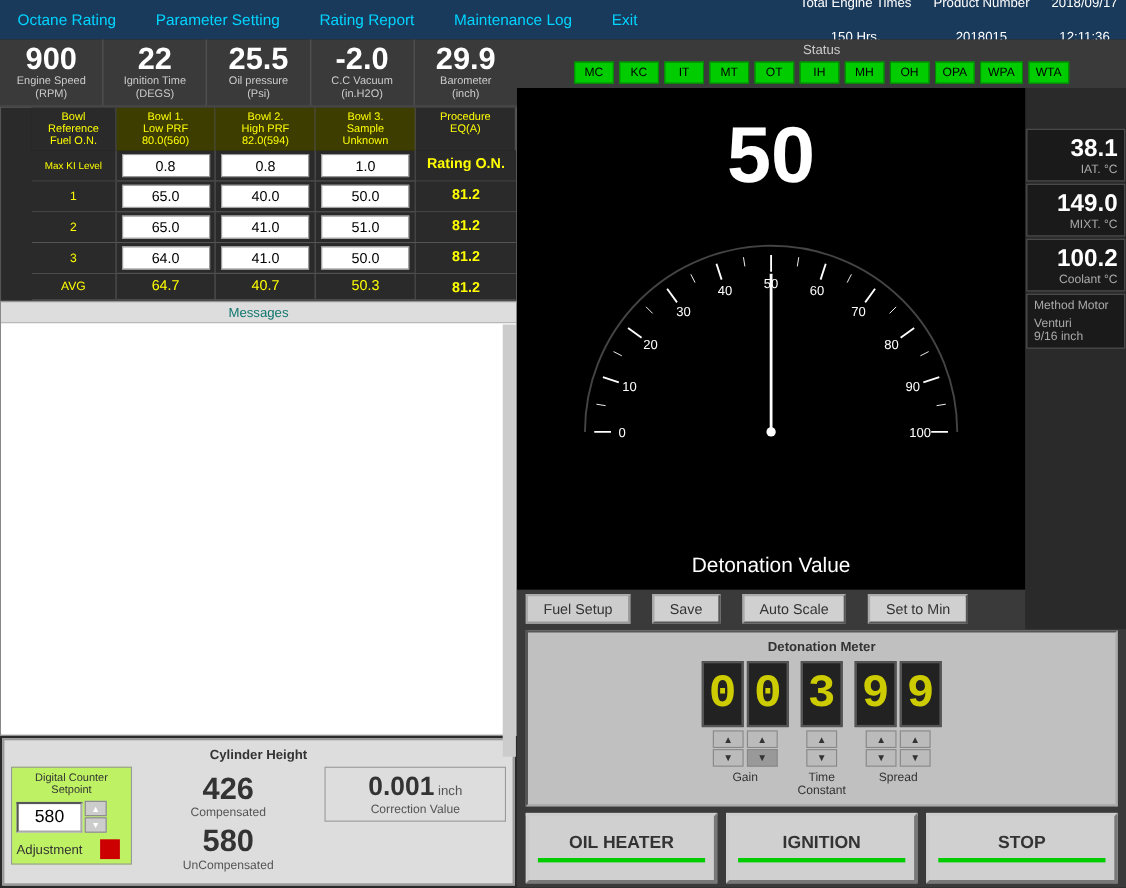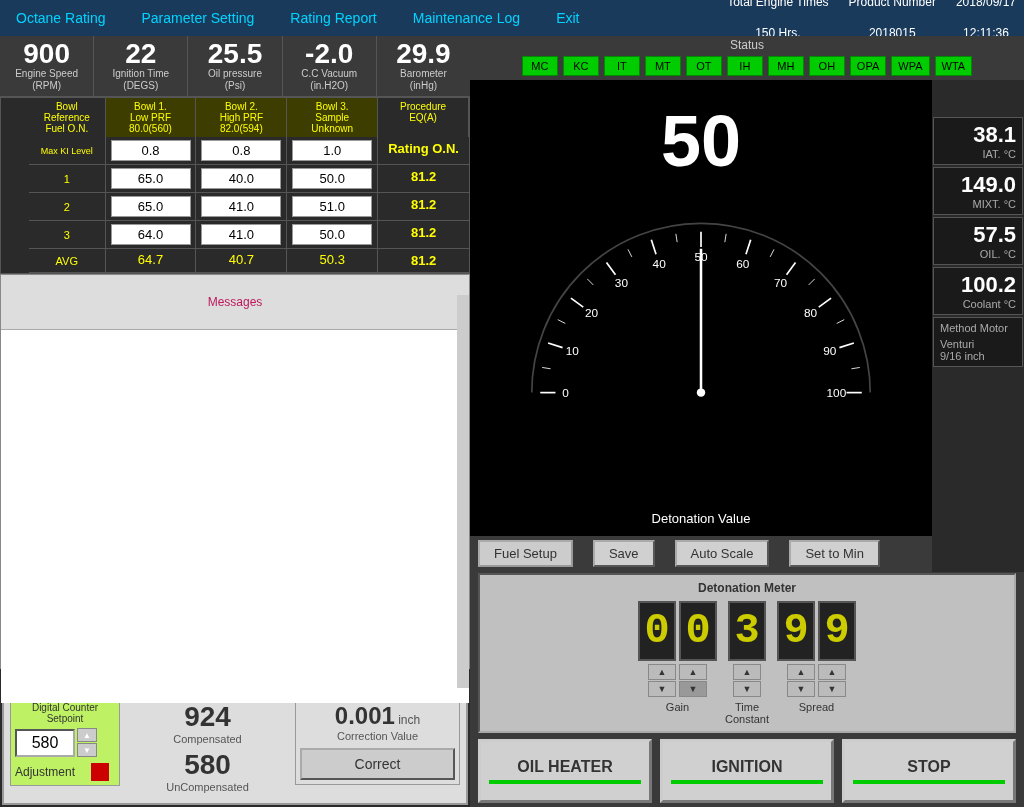--- a/index.html
+++ b/index.html
@@ -149,22 +149,22 @@
     #messages-area {
       flex: 1;
       background: #f0f0f0;
       border: 1px solid #888;
       color: black;
       position: relative;
     }
     #messages-label {
       text-align: center;
       background: #ddd;
-      color: #be185d;
-      padding: 20px;
+      color: #0f766e;
+      padding: 2px;
       font-size: 12px;
       border-bottom: 1px solid #aaa;
     }
     #messages-content {
       height: calc(100% - 20px);
       overflow-y: auto;
       background: white;
     }
     
     .scroll-bar {
@@ -353,21 +353,21 @@
       top: 20px;
       left: 50%;
       transform: translateX(-50%);
     }
     #gauge-svg {
       width: 100%;
       height: 220px;
     }
     #detonation-label {
       color: white;
-      font-size: 13px;
+      font-size: 19px;
       position: absolute;
       bottom: 10px;
       left: 50%;
       transform: translateX(-50%);
     }
 
     
     #temp-sidebar {
       position: absolute;
       right: 0;
@@ -578,21 +578,21 @@
         <div class="stat-label">(Psi)</div>
       </div>
       <div class="stat-box">
         <div class="stat-value">-2.0</div>
         <div class="stat-label">C.C Vacuum</div>
         <div class="stat-label">(in.H2O)</div>
       </div>
       <div class="stat-box" style="border-right:none">
         <div class="stat-value">29.9</div>
         <div class="stat-label">Barometer</div>
-        <div class="stat-label">(inHg)</div>
+        <div class="stat-label">(inch)</div>
       </div>
     </div>
 
     <div id="data-table">
 
       <div class="table-header-row">
         <div class="th-cell th-bowl-ref">
           <div>Bowl</div>
           <div>Reference</div>
           <div>Fuel O.N.</div>
@@ -674,32 +674,31 @@
               <div class="arrow-btn">▲</div>
               <div class="arrow-btn">▼</div>
             </div>
           </div>
           <div id="adjustment-btn">
             <span class="adj-label">Adjustment</span>
             <div class="red-square"></div>
           </div>
         </div>
         <div id="compensated-block">
-          <div class="comp-value">924</div>
+          <div class="comp-value">426</div>
           <div class="comp-label">Compensated</div>
           <div class="comp-value" style="margin-top:4px">580</div>
           <div class="comp-label">UnCompensated</div>
         </div>
         <div id="correction-block">
           <div style="text-align:center">
             <span class="correction-value">0.001</span>
             <span class="correction-unit">inch</span>
           </div>
           <div class="correction-label">Correction Value</div>
-          <button class="correct-btn">Correct</button>
         </div>
       </div>
     </div>
 
   </div>
 
   <div id="right-panel">
 
     <div id="status-row-wrapper">
       <div id="status-title">Status</div>
@@ -773,24 +772,20 @@
       <div id="temp-sidebar" style="position:relative;width:92px;display:flex;flex-direction:column;background:#2a2a2a;">
         <div class="temp-box">
           <div class="temp-value">38.1</div>
           <div class="temp-label"><span>IAT.</span> <span>°C</span></div>
         </div>
         <div class="temp-box">
           <div class="temp-value">149.0</div>
           <div class="temp-label"><span>MIXT.</span> <span>°C</span></div>
         </div>
         <div class="temp-box">
-          <div class="temp-value">57.5</div>
-          <div class="temp-label"><span>OIL.</span> <span>°C</span></div>
-        </div>
-        <div class="temp-box">
           <div class="temp-value">100.2</div>
           <div class="temp-label"><span>Coolant</span> <span>°C</span></div>
         </div>
         <div class="method-motor-box">
           <div>Method Motor</div>
           <div style="margin-top:4px">Venturi</div>
           <div>9/16 inch</div>
         </div>
       </div>
     </div>

